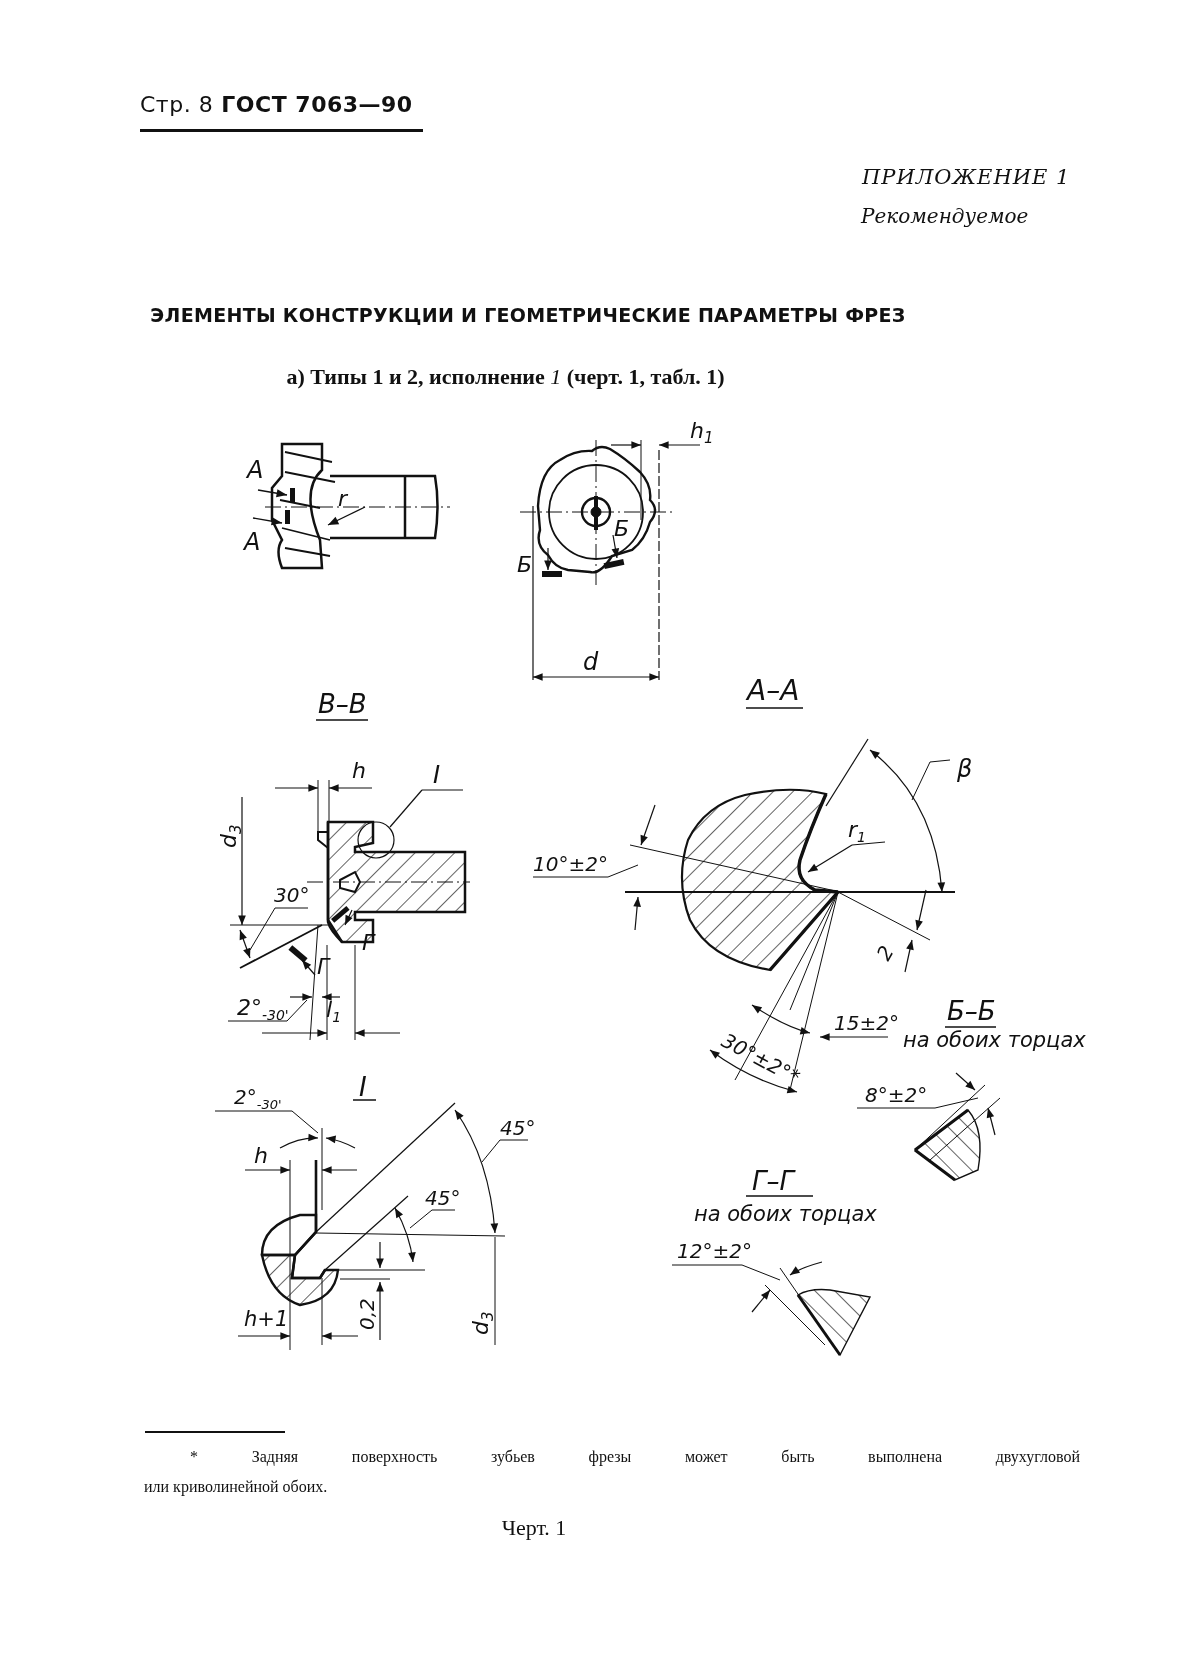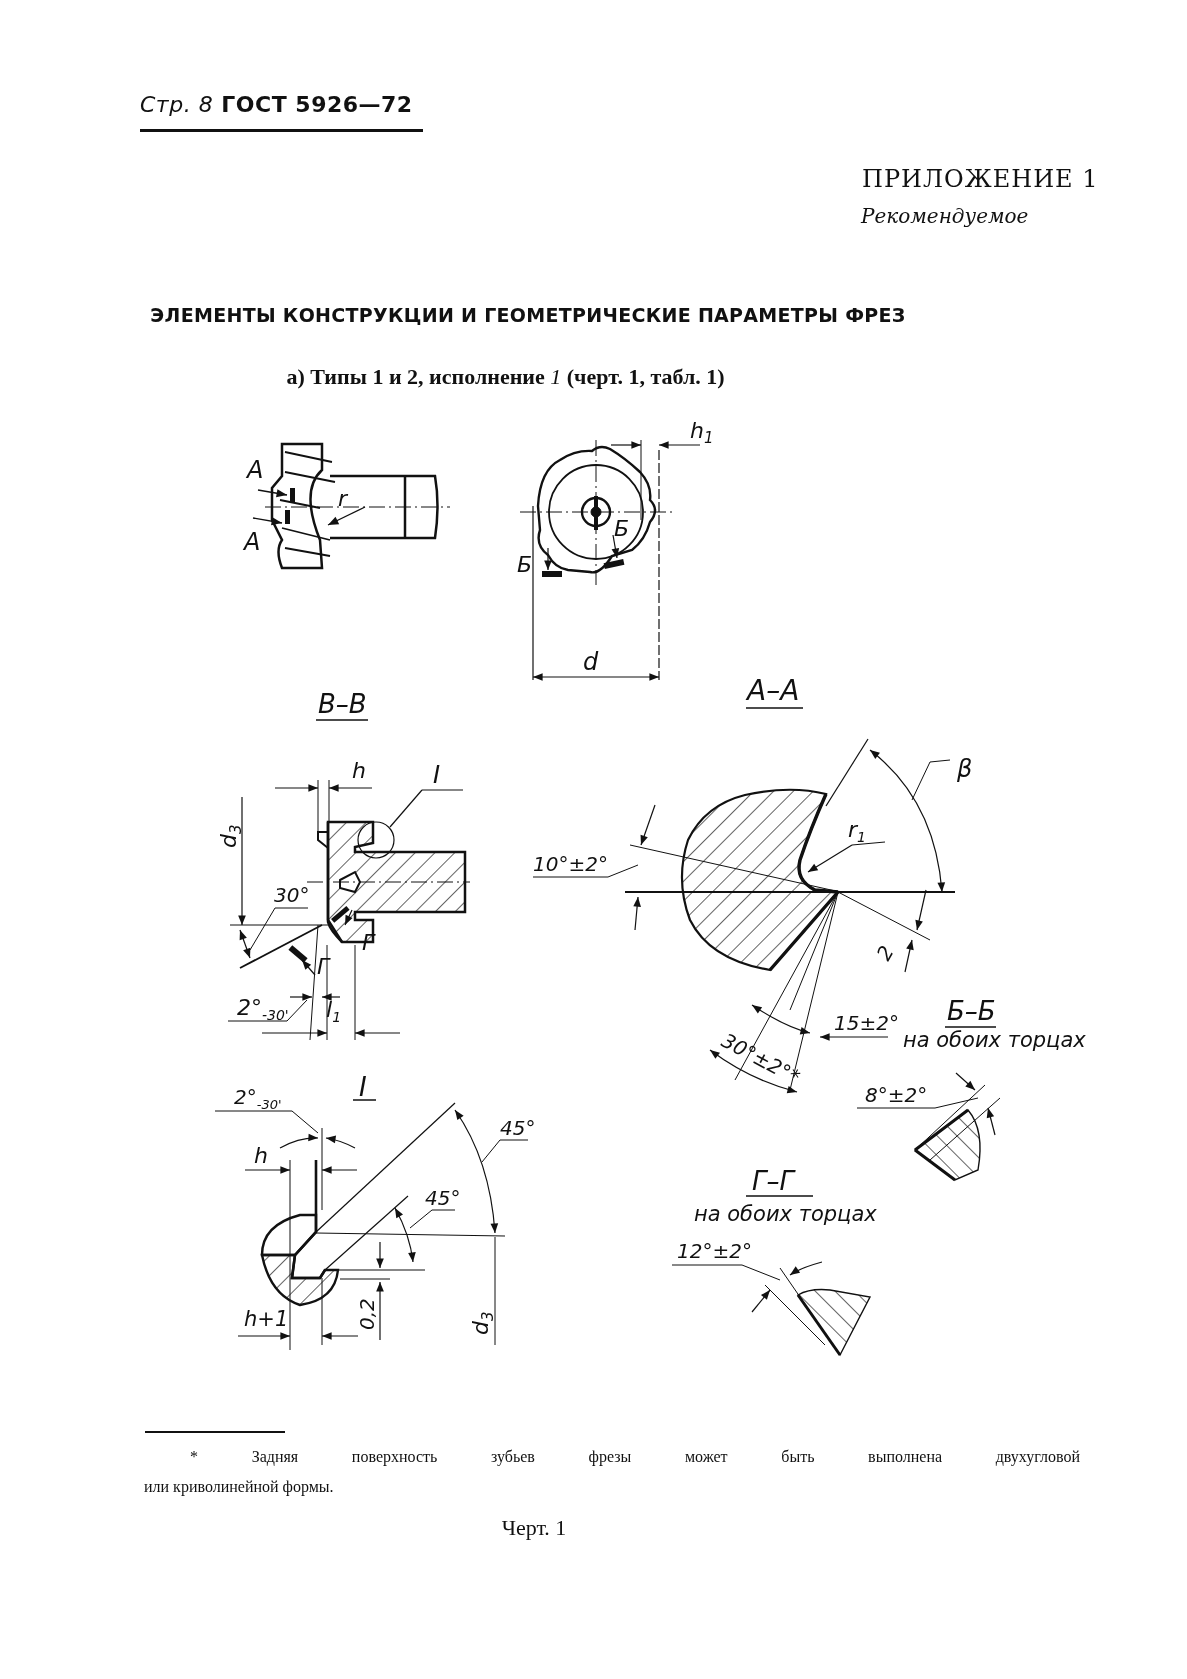--- a/index.html
+++ b/index.html
@@ -1,38 +1,38 @@
 <!DOCTYPE html>
 <html><head>
 <meta charset="utf-8">
 <style>
   html, body { margin:0; padding:0; background:#fff; }
   body { width:1187px; height:1679px; position:relative; overflow:hidden; color:#111; font-family:"DejaVu Serif", serif; }
   .abs { position:absolute; }
   .hdr { left:140px; top:92px; font-family:"DejaVu Sans", sans-serif; font-size:22px; font-weight:bold; letter-spacing:0.5px; }
-  .hdr .pg { font-weight:normal;font-style:italic; }
+  .hdr .pg { font-weight:normal; }
   .hdr-rule { left:140px; top:129px; width:283px; height:3px; background:#111; }
-  .appx { left:862px; top:165px; font-family:"DejaVu Serif", serif; font-size:24px; letter-spacing:1px; }
+  .appx { left:862px; top:165px; font-family:"DejaVu Serif", serif; font-style:italic; font-size:21px; letter-spacing:1px; }
   .rec { left:861px; top:204px; font-family:"DejaVu Serif", serif; font-style:italic; font-size:20px; }
   .title { left:0; width:1056px; text-align:center; top:304px; font-family:"DejaVu Sans", sans-serif; font-weight:bold; font-size:19px; letter-spacing:0.3px; }
   .subtitle { left:0; width:1011px; text-align:center; top:364px; font-family:"Liberation Serif", serif; font-weight:bold; font-size:22px; }
   .subtitle i { font-style:italic; font-weight:normal; }
   svg.draw { position:absolute; left:0; top:0; width:1187px; height:1679px; }
   svg text { font-family:"DejaVu Sans", sans-serif; font-style:italic; fill:#111; }
   .fn-rule { left:145px; top:1431px; width:140px; height:2px; background:#111; }
   .footnote { left:144px; top:1442px; width:936px; font-family:Liberation Serif, serif; font-size:16px; line-height:30px; text-align:justify; }
   .footnote .l1 { display:block; text-indent:46px; text-align:justify; text-align-last:justify; }
   .caption { left:0; width:1068px; text-align:center; top:1515px; font-family:"Liberation Serif", serif; font-size:22px; }
 </style>
 </head>
 <body>
 
 <div class="abs hdr">
   <span class="pg">Стр. 8</span>
-  <span>ГОСТ 5926—72</span>
+  <span>ГОСТ 7063—90</span>
 </div>
 <div class="abs hdr-rule"></div>
 
 <div class="abs appx">ПРИЛОЖЕНИЕ 1</div>
 <div class="abs rec">Рекомендуемое</div>
 
 <div class="abs title">ЭЛЕМЕНТЫ КОНСТРУКЦИИ И ГЕОМЕТРИЧЕСКИЕ ПАРАМЕТРЫ ФРЕЗ</div>
 <div class="abs subtitle">
   <span>а) Типы 1 и 2, исполнение</span>
   <i>1</i>
@@ -240,16 +240,16 @@
     <line x1="742" y1="1265" x2="780" y2="1280" stroke-width="1"></line>
     <path d="M822,1262 Q800,1268 790,1275" stroke-width="1.2" marker-end="url(#arr)"></path>
     <line x1="752" y1="1312" x2="770" y2="1290" stroke-width="1.2" marker-end="url(#arr)"></line>
   </g>
   <text x="677" y="1258" font-size="20">12°±2°</text>
 </svg>
 
 <div class="abs fn-rule"></div>
 <div class="abs footnote">
   <span class="l1">* Задняя поверхность зубьев фрезы может быть выполнена двухугловой</span>
-  <span>или криволинейной формы.</span>
+  <span>или криволинейной обоих.</span>
 </div>
 
 <div class="abs caption">Черт. 1</div>
 
 </body></html>

